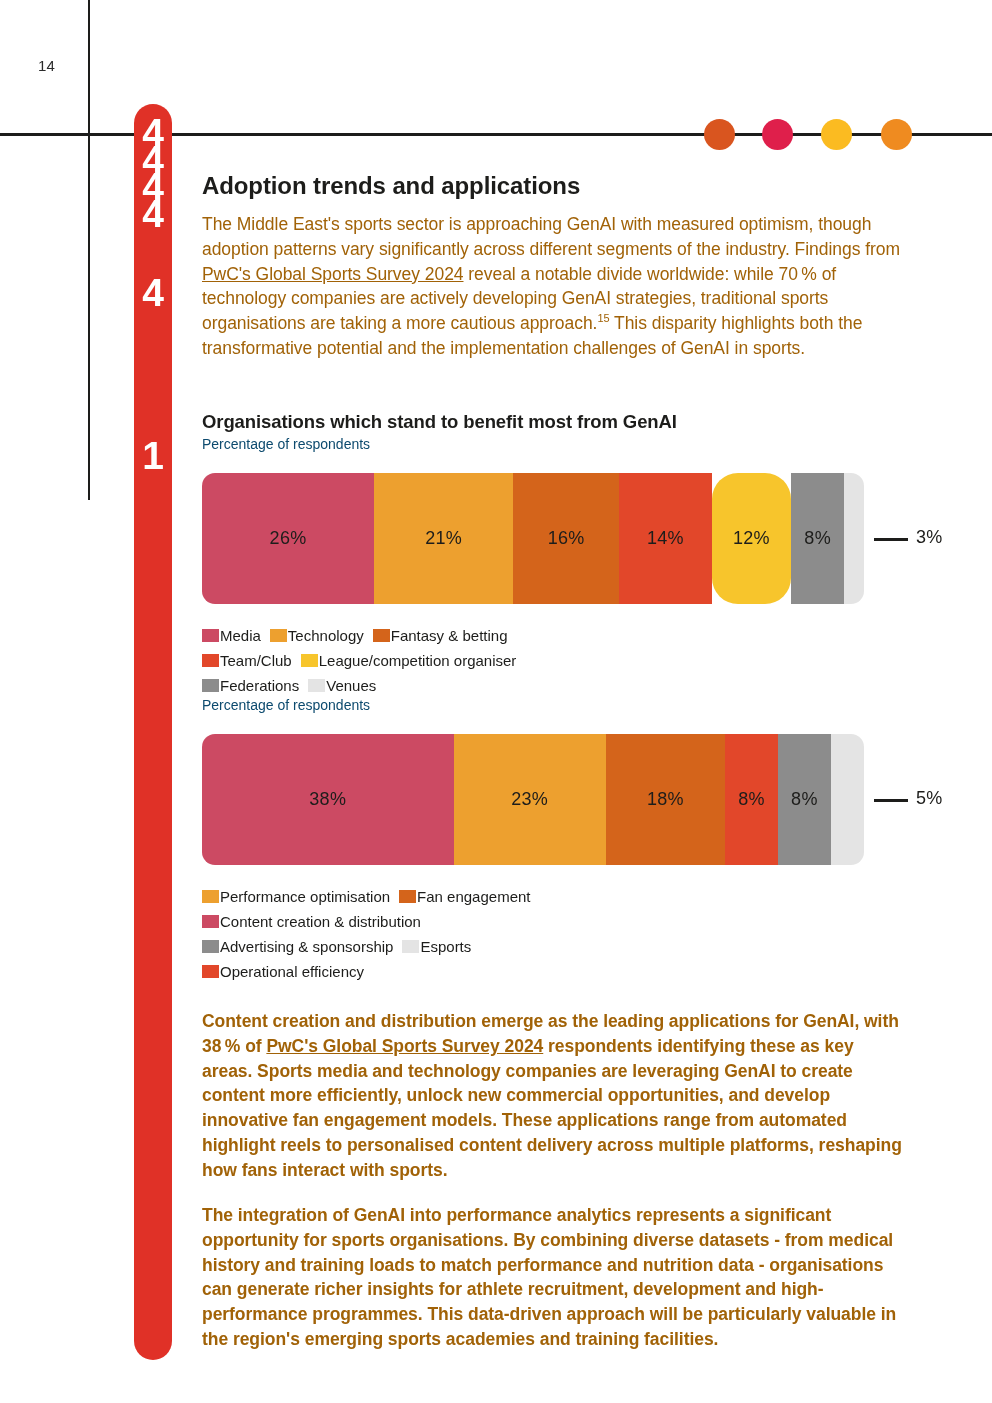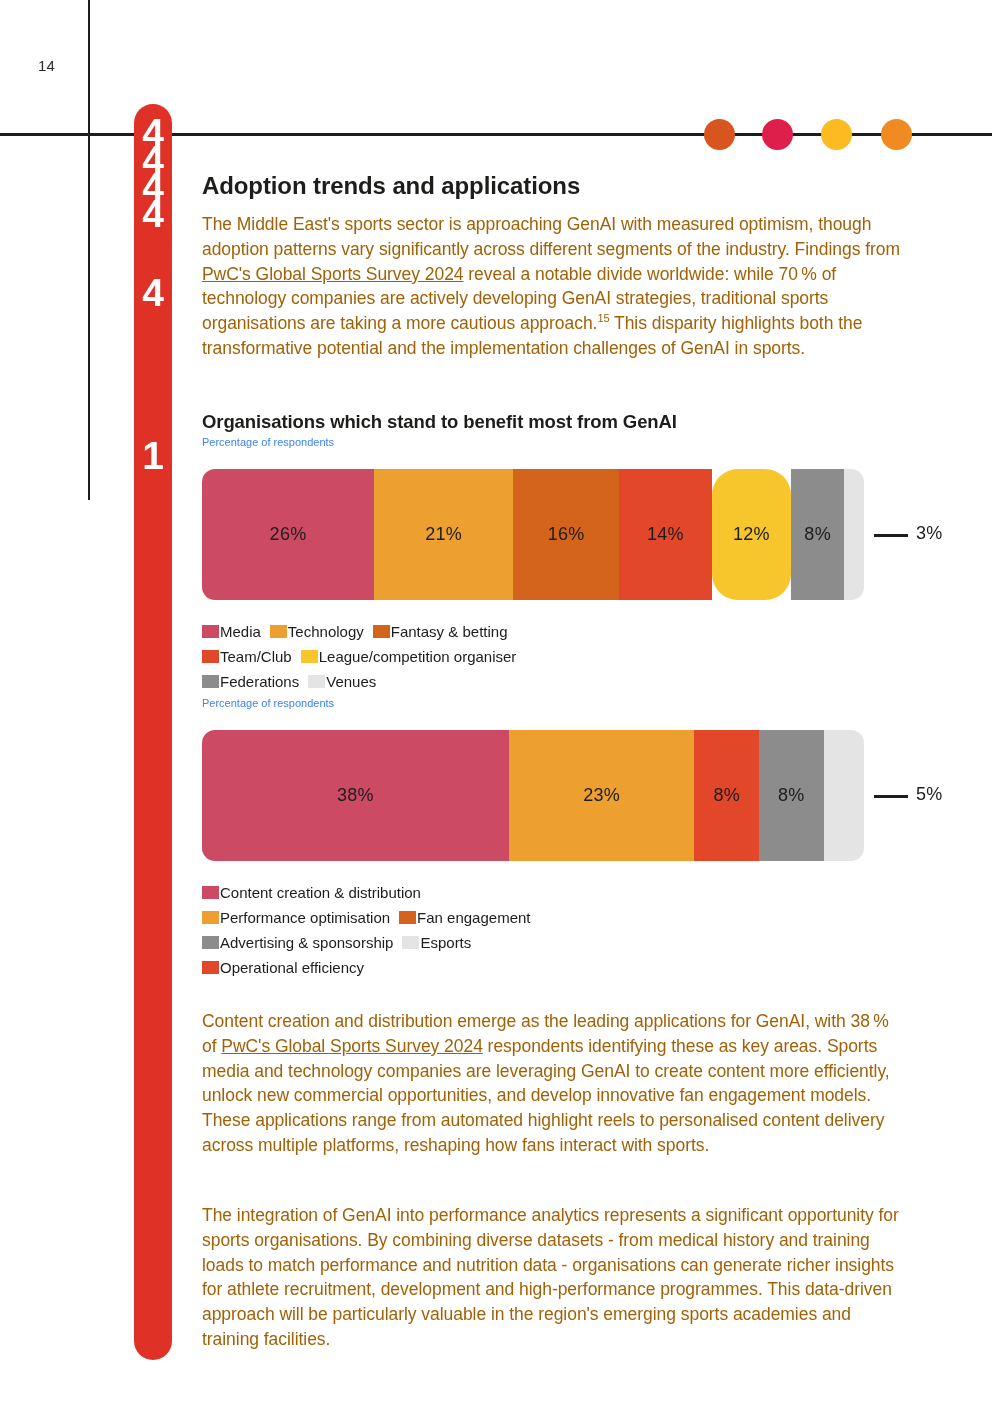--- a/index.html
+++ b/index.html
@@ -123,22 +123,22 @@
 
   h3.chart-title {
     margin: 0;
     font-size: 18.5px;
     font-weight: bold;
     color: #1d1d1b;
     letter-spacing: -0.1px;
   }
   .chart-sub {
     margin: 3px 0 0 0;
-    font-size: 11px;
-    color: #3b82f6;
+    font-size: 14px;
+    color: #0c4a6e;
   }
   .bar-wrap {
     position: relative;
     margin-top: 21px;
     width: 662px;
     height: 131px;
   }
   .bar {
     display: flex;
     width: 662px;
@@ -190,21 +190,21 @@
   }
   .swatch {
     display: inline-block;
     width: 17px;
     height: 13px;
     vertical-align: -1px;
     margin-right: 1px;
   }
 
   
-  .para-block { position: absolute; left: 202px; width: 700px; }
+  .para-block { position: absolute; left: 202px; width: 700px; font-weight: bold; }
   .para-block.p1 { top: 1009px; }
   .para-block.p2 { top: 1203px; }
 </style>
 </head>
 <body>
 
 <div id="page">
 
   <div class="page-number">14</div>
   <div class="v-rule"></div>
@@ -265,34 +265,37 @@
   <div class="chart-block two">
     <p class="chart-sub">Percentage of respondents</p>
     <div class="bar-wrap">
       <div class="bar" id="bar-2">
           <div class="seg" style="background: rgb(204, 74, 99); flex: 38 0 0px;">
             <span>38%</span>
           </div>
           <div class="seg" style="background: rgb(237, 160, 47); flex: 23 0 0px;">
             <span>23%</span>
           </div>
+          <div class="seg" style="background: rgb(212, 100, 27); flex: 18 0 0px;">
+            <span>18%</span>
+          </div>
           <div class="seg" style="background: rgb(226, 71, 42); flex: 8 0 0px;">
             <span>8%</span>
           </div>
           <div class="seg" style="background: rgb(140, 140, 140); flex: 8 0 0px;">
             <span>8%</span>
           </div>
           <div class="seg no-label" style="background: rgb(228, 228, 228); flex: 5 0 0px;"></div>
         </div>
       <div class="leader"></div>
       <div class="outside-label">5%</div>
     </div>
     <div class="legend" id="legend-2">
+        <div class="legend-row"><span class="legend-item"><span class="swatch" style="background: rgb(237, 160, 47);"></span><span>Performance optimisation</span></span><span class="legend-item"><span class="swatch" style="background: rgb(212, 100, 27);"></span><span>Fan engagement</span></span></div>
         <div class="legend-row"><span class="legend-item"><span class="swatch" style="background: rgb(204, 74, 99);"></span><span>Content creation &amp; distribution</span></span></div>
-        <div class="legend-row"><span class="legend-item"><span class="swatch" style="background: rgb(237, 160, 47);"></span><span>Performance optimisation</span></span><span class="legend-item"><span class="swatch" style="background: rgb(212, 100, 27);"></span><span>Fan engagement</span></span></div>
         <div class="legend-row"><span class="legend-item"><span class="swatch" style="background: rgb(140, 140, 140);"></span><span>Advertising &amp; sponsorship</span></span><span class="legend-item"><span class="swatch" style="background: rgb(228, 228, 228);"></span><span>Esports</span></span></div>
         <div class="legend-row"><span class="legend-item"><span class="swatch" style="background: rgb(226, 71, 42);"></span><span>Operational efficiency</span></span></div>
       </div>
   </div>
 
   <div class="para-block p1">
     <p class="body-text"><span>Content creation and distribution emerge as the leading applications for GenAI, with 38 % of </span><span class="link">PwC's Global Sports Survey 2024</span><span> respondents identifying these as key areas. Sports media and technology companies are leveraging GenAI to create content more efficiently, unlock new commercial opportunities, and develop innovative fan engagement models. These applications range from automated highlight reels to personalised content delivery across multiple platforms, reshaping how fans interact with sports.</span></p>
   </div>
   <div class="para-block p2">
     <p class="body-text">The integration of GenAI into performance analytics represents a significant opportunity for sports organisations. By combining diverse datasets - from medical history and training loads to match performance and nutrition data - organisations can generate richer insights for athlete recruitment, development and high-performance programmes. This data-driven approach will be particularly valuable in the region's emerging sports academies and training facilities.</p>

